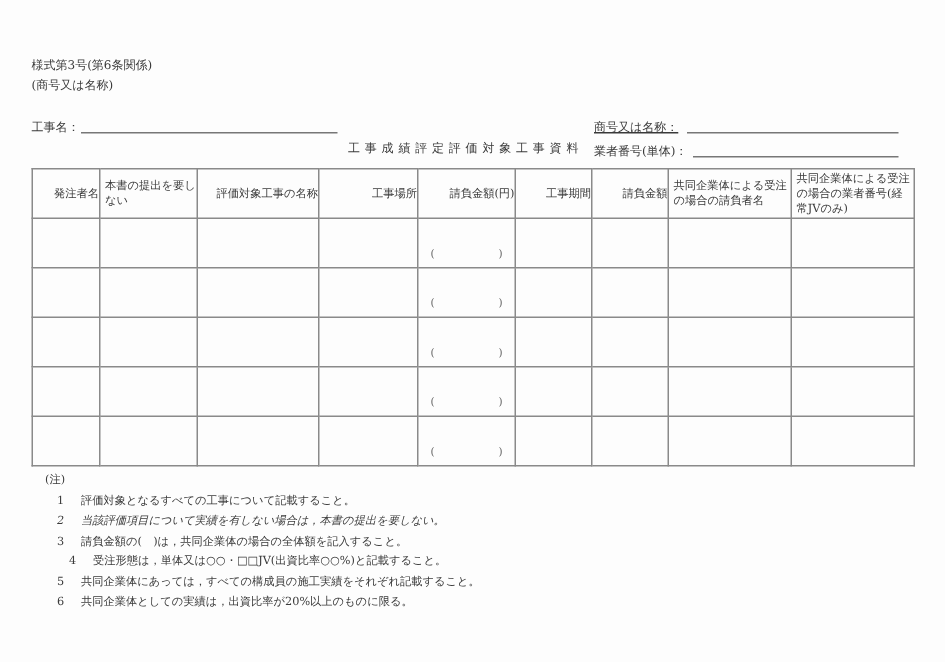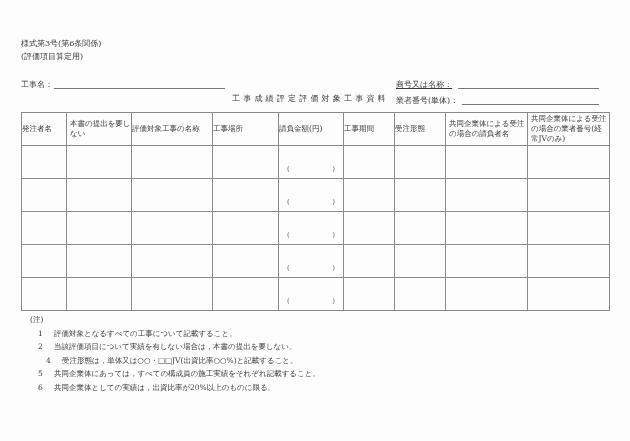--- a/index.html
+++ b/index.html
@@ -12,34 +12,34 @@
   .title { font-size:8px; letter-spacing:3.2px; white-space:nowrap;margin-top:27px; }
   .uline { border-bottom:1px solid #777; height:0; }
   table.grid {
     position:absolute; left:21px; top:112px; border-collapse:collapse;
     table-layout:fixed;
   }
   table.grid th, table.grid td {
     border:1px solid #8a8a8a; padding:0; font-weight:normal;
     font-size:7.5px; line-height:10px; vertical-align:middle;
   }
-  table.grid th { height:32px; text-align:left; }
+  table.grid th { height:32px; text-align:right; }
   table.grid th.left { text-align:left; padding-left:3px; }
   table.grid td { height:32px; }
   .paren { display:flex; justify-content:space-between; align-items:flex-end;
     height:100%; box-sizing:border-box; padding:0 8px 4px 8px; font-size:7px; color:#666; }
   .notes { left:32px; top:313px; font-size:7.5px; line-height:13.5px; }
   .note-row { white-space:nowrap; }
   .note-num { display:inline-block; width:16px; text-align:left; }
 </style>
 </head>
 <body>
 
 <div class="abs small" style="left:21px;top:38px;">様式第3号(第6条関係)</div>
-<div class="abs small" style="left:21px;top:51px;">(評価項目算定用)</div>
+<div class="abs small" style="left:21px;top:51px;">(商号又は名称)</div>
 <div class="abs title" style="left:232px;top:66px;">工事成績評定評価対象工事資料</div>
 
 <div class="abs small" style="left:21px;top:79px;">工事名：</div>
 <div class="abs uline" style="left:54px;top:88px;width:171px;"><span></span></div>
 
 <div class="abs small" style="left:396px;top:79px;text-decoration:underline;">商号又は名称：</div>
 <div class="abs uline" style="left:458px;top:88px;width:141px;"><span></span></div>
 
 <div class="abs small" style="left:396px;top:95px;">業者番号(単体)：</div>
 <div class="abs uline" style="left:462px;top:104px;width:137px;"><span></span></div>
@@ -57,21 +57,21 @@
       <col style="width:82px">
   </colgroup>
   <thead>
     <tr>
       <th>発注者名</th>
       <th class="left">本書の提出を要しない</th>
       <th>評価対象工事の名称</th>
       <th>工事場所</th>
       <th>請負金額(円)</th>
       <th>工事期間</th>
-      <th>受注形態</th>
+      <th>請負金額</th>
       <th class="left">共同企業体による受注の場合の請負者名</th>
       <th class="left">共同企業体による受注の場合の業者番号(経常JVのみ)</th>
     </tr>
   </thead>
   <tbody id="tbody">
       <tr>
         <td></td>
         <td></td>
         <td></td>
         <td></td>
@@ -150,18 +150,19 @@
         <td></td>
         <td></td>
       </tr>
     </tbody>
 </table>
 
 <div class="abs notes">
   <div class="note-row" style="margin-left:-2px;">(注)</div>
   <div id="notes-list">
       <div class="note-row" style="margin-left: 6px;"><span class="note-num">1</span><span>評価対象となるすべての工事について記載すること。</span></div>
-      <div class="note-row" style="margin-left: 6px;"><span class="note-num">2</span><span>当該評価項目について実績を有しない場合は，本書の提出を要しない。</span></div>
+      <div class="note-row" style="margin-left: 6px; font-style: italic;"><span class="note-num">2</span><span>当該評価項目について実績を有しない場合は，本書の提出を要しない。</span></div>
+      <div class="note-row" style="margin-left: 6px;"><span class="note-num">3</span><span>請負金額の(　)は，共同企業体の場合の全体額を記入すること。</span></div>
       <div class="note-row" style="margin-left: 14px;"><span class="note-num">4</span><span>受注形態は，単体又は○○・□□JV(出資比率○○%)と記載すること。</span></div>
       <div class="note-row" style="margin-left: 6px;"><span class="note-num">5</span><span>共同企業体にあっては，すべての構成員の施工実績をそれぞれ記載すること。</span></div>
       <div class="note-row" style="margin-left: 6px;"><span class="note-num">6</span><span>共同企業体としての実績は，出資比率が20%以上のものに限る。</span></div>
     </div>
 </div>
 
 </body></html>

